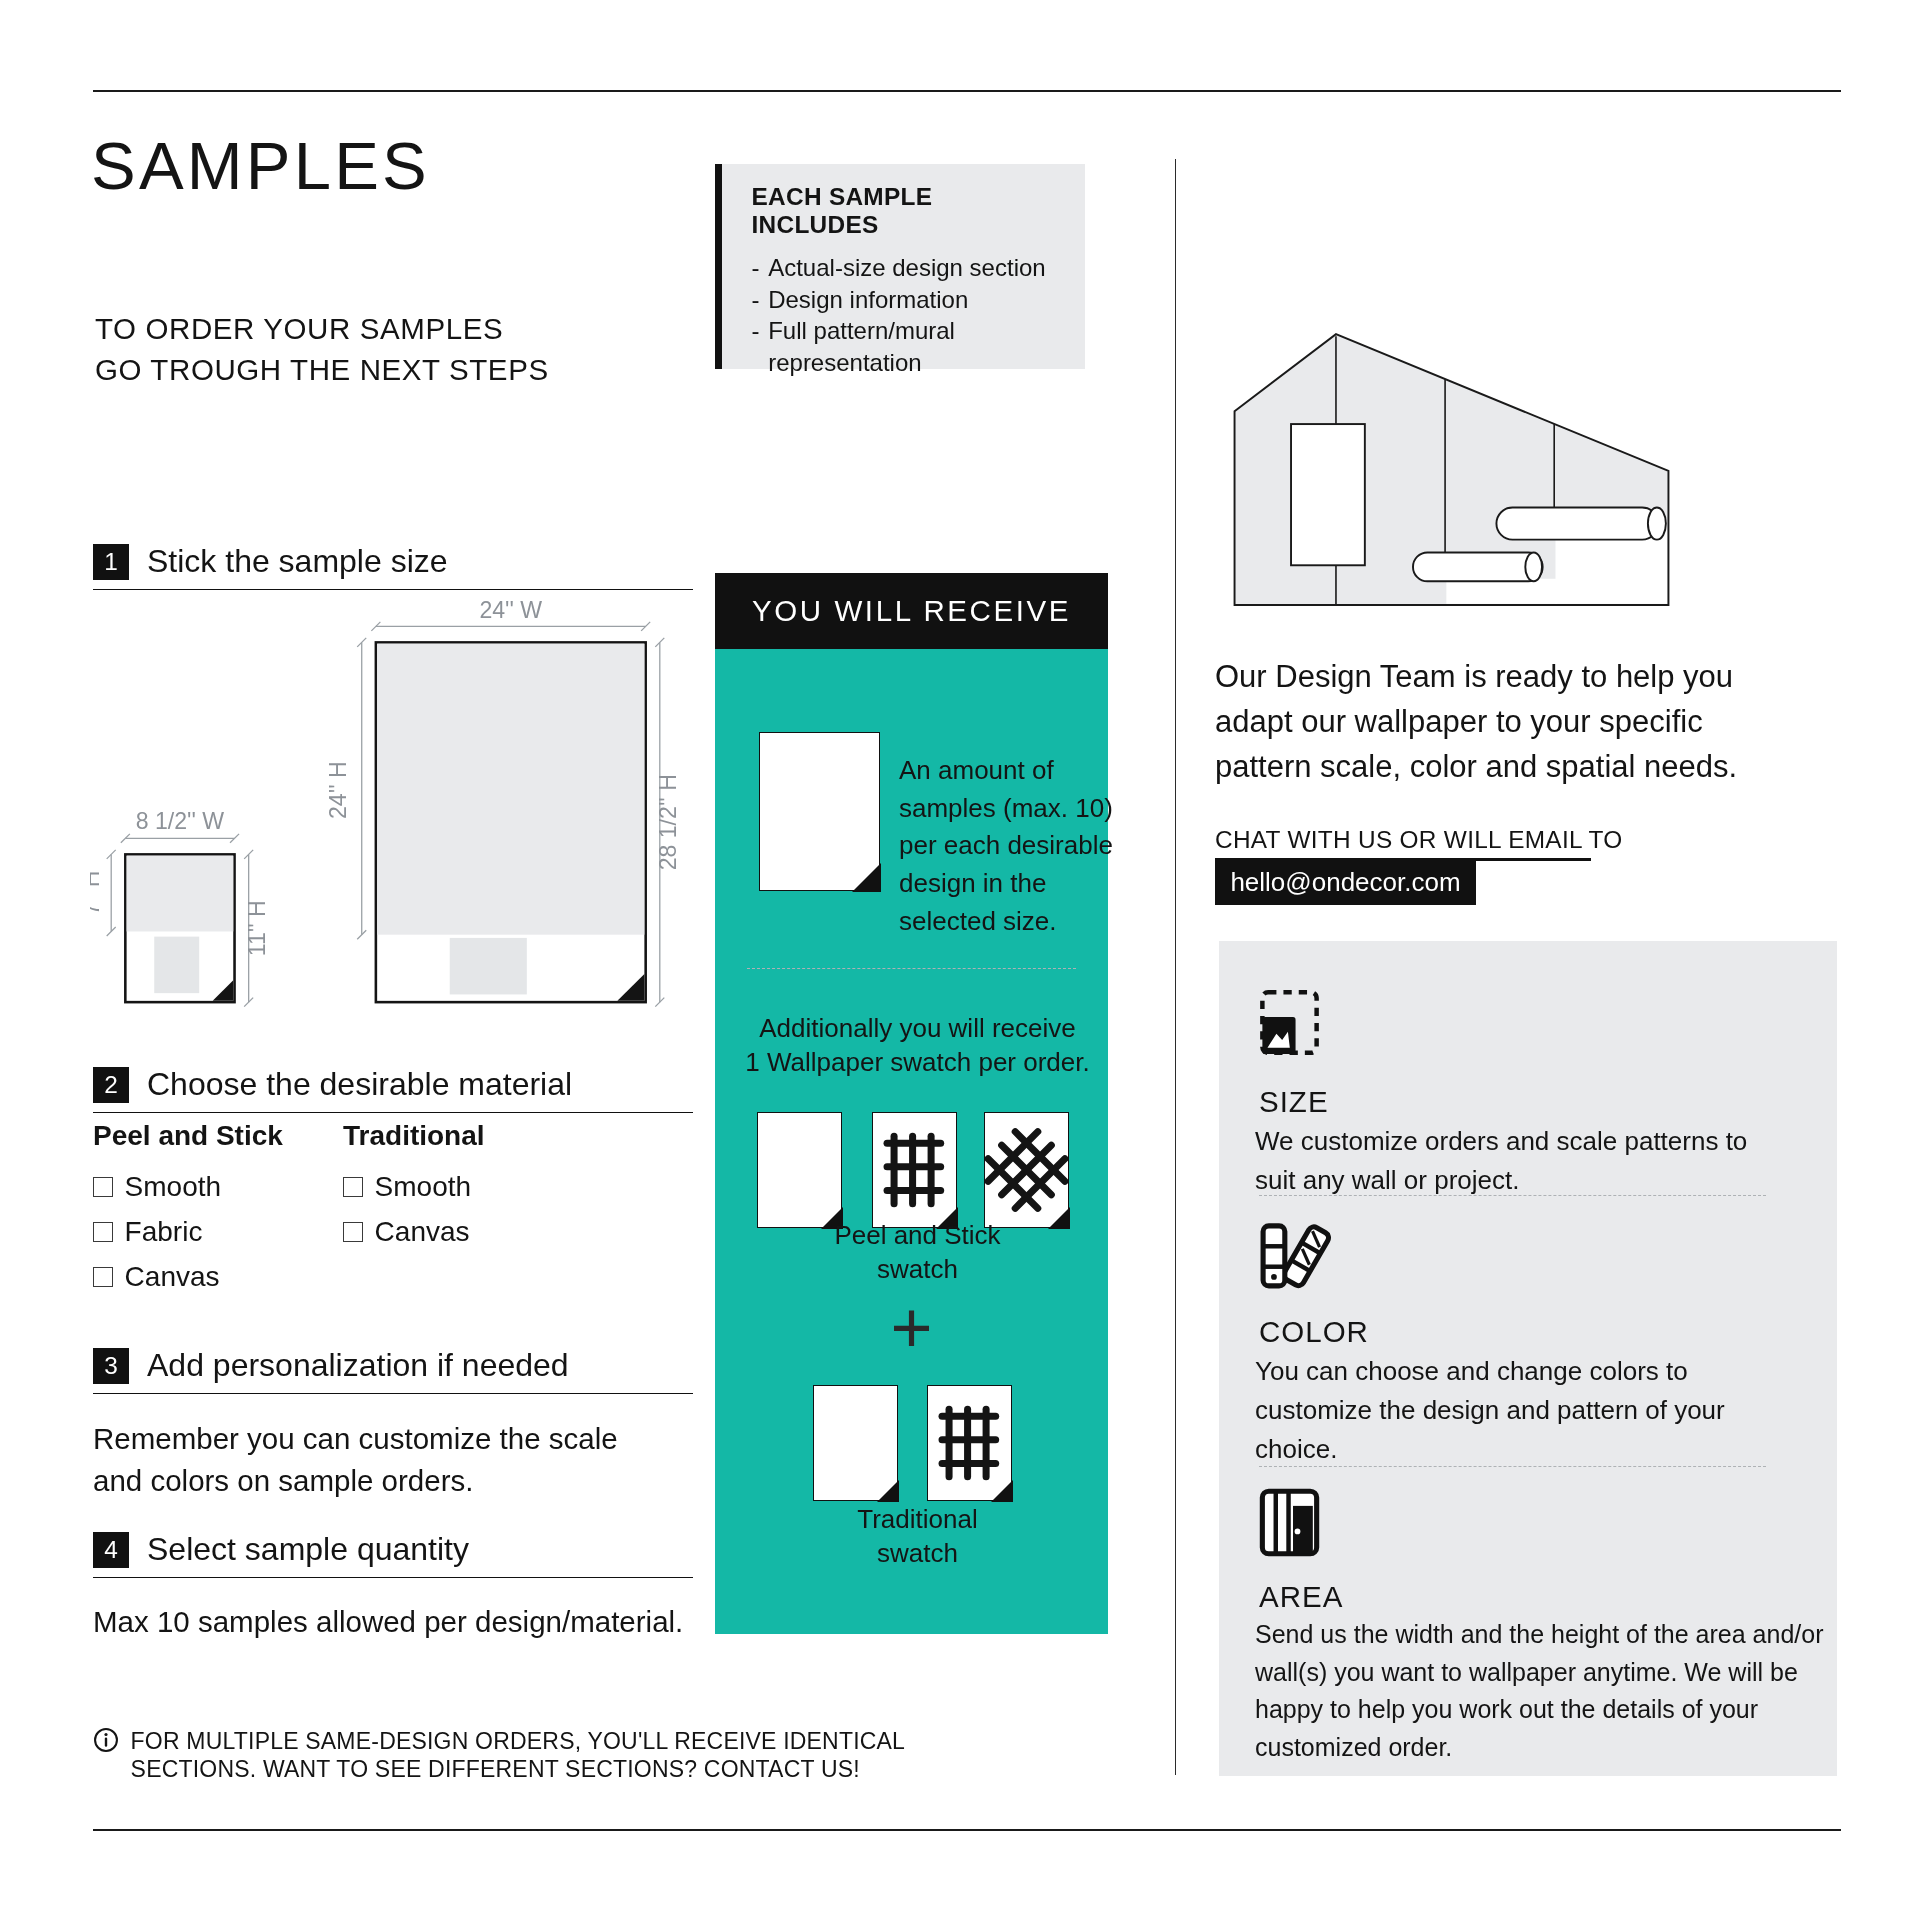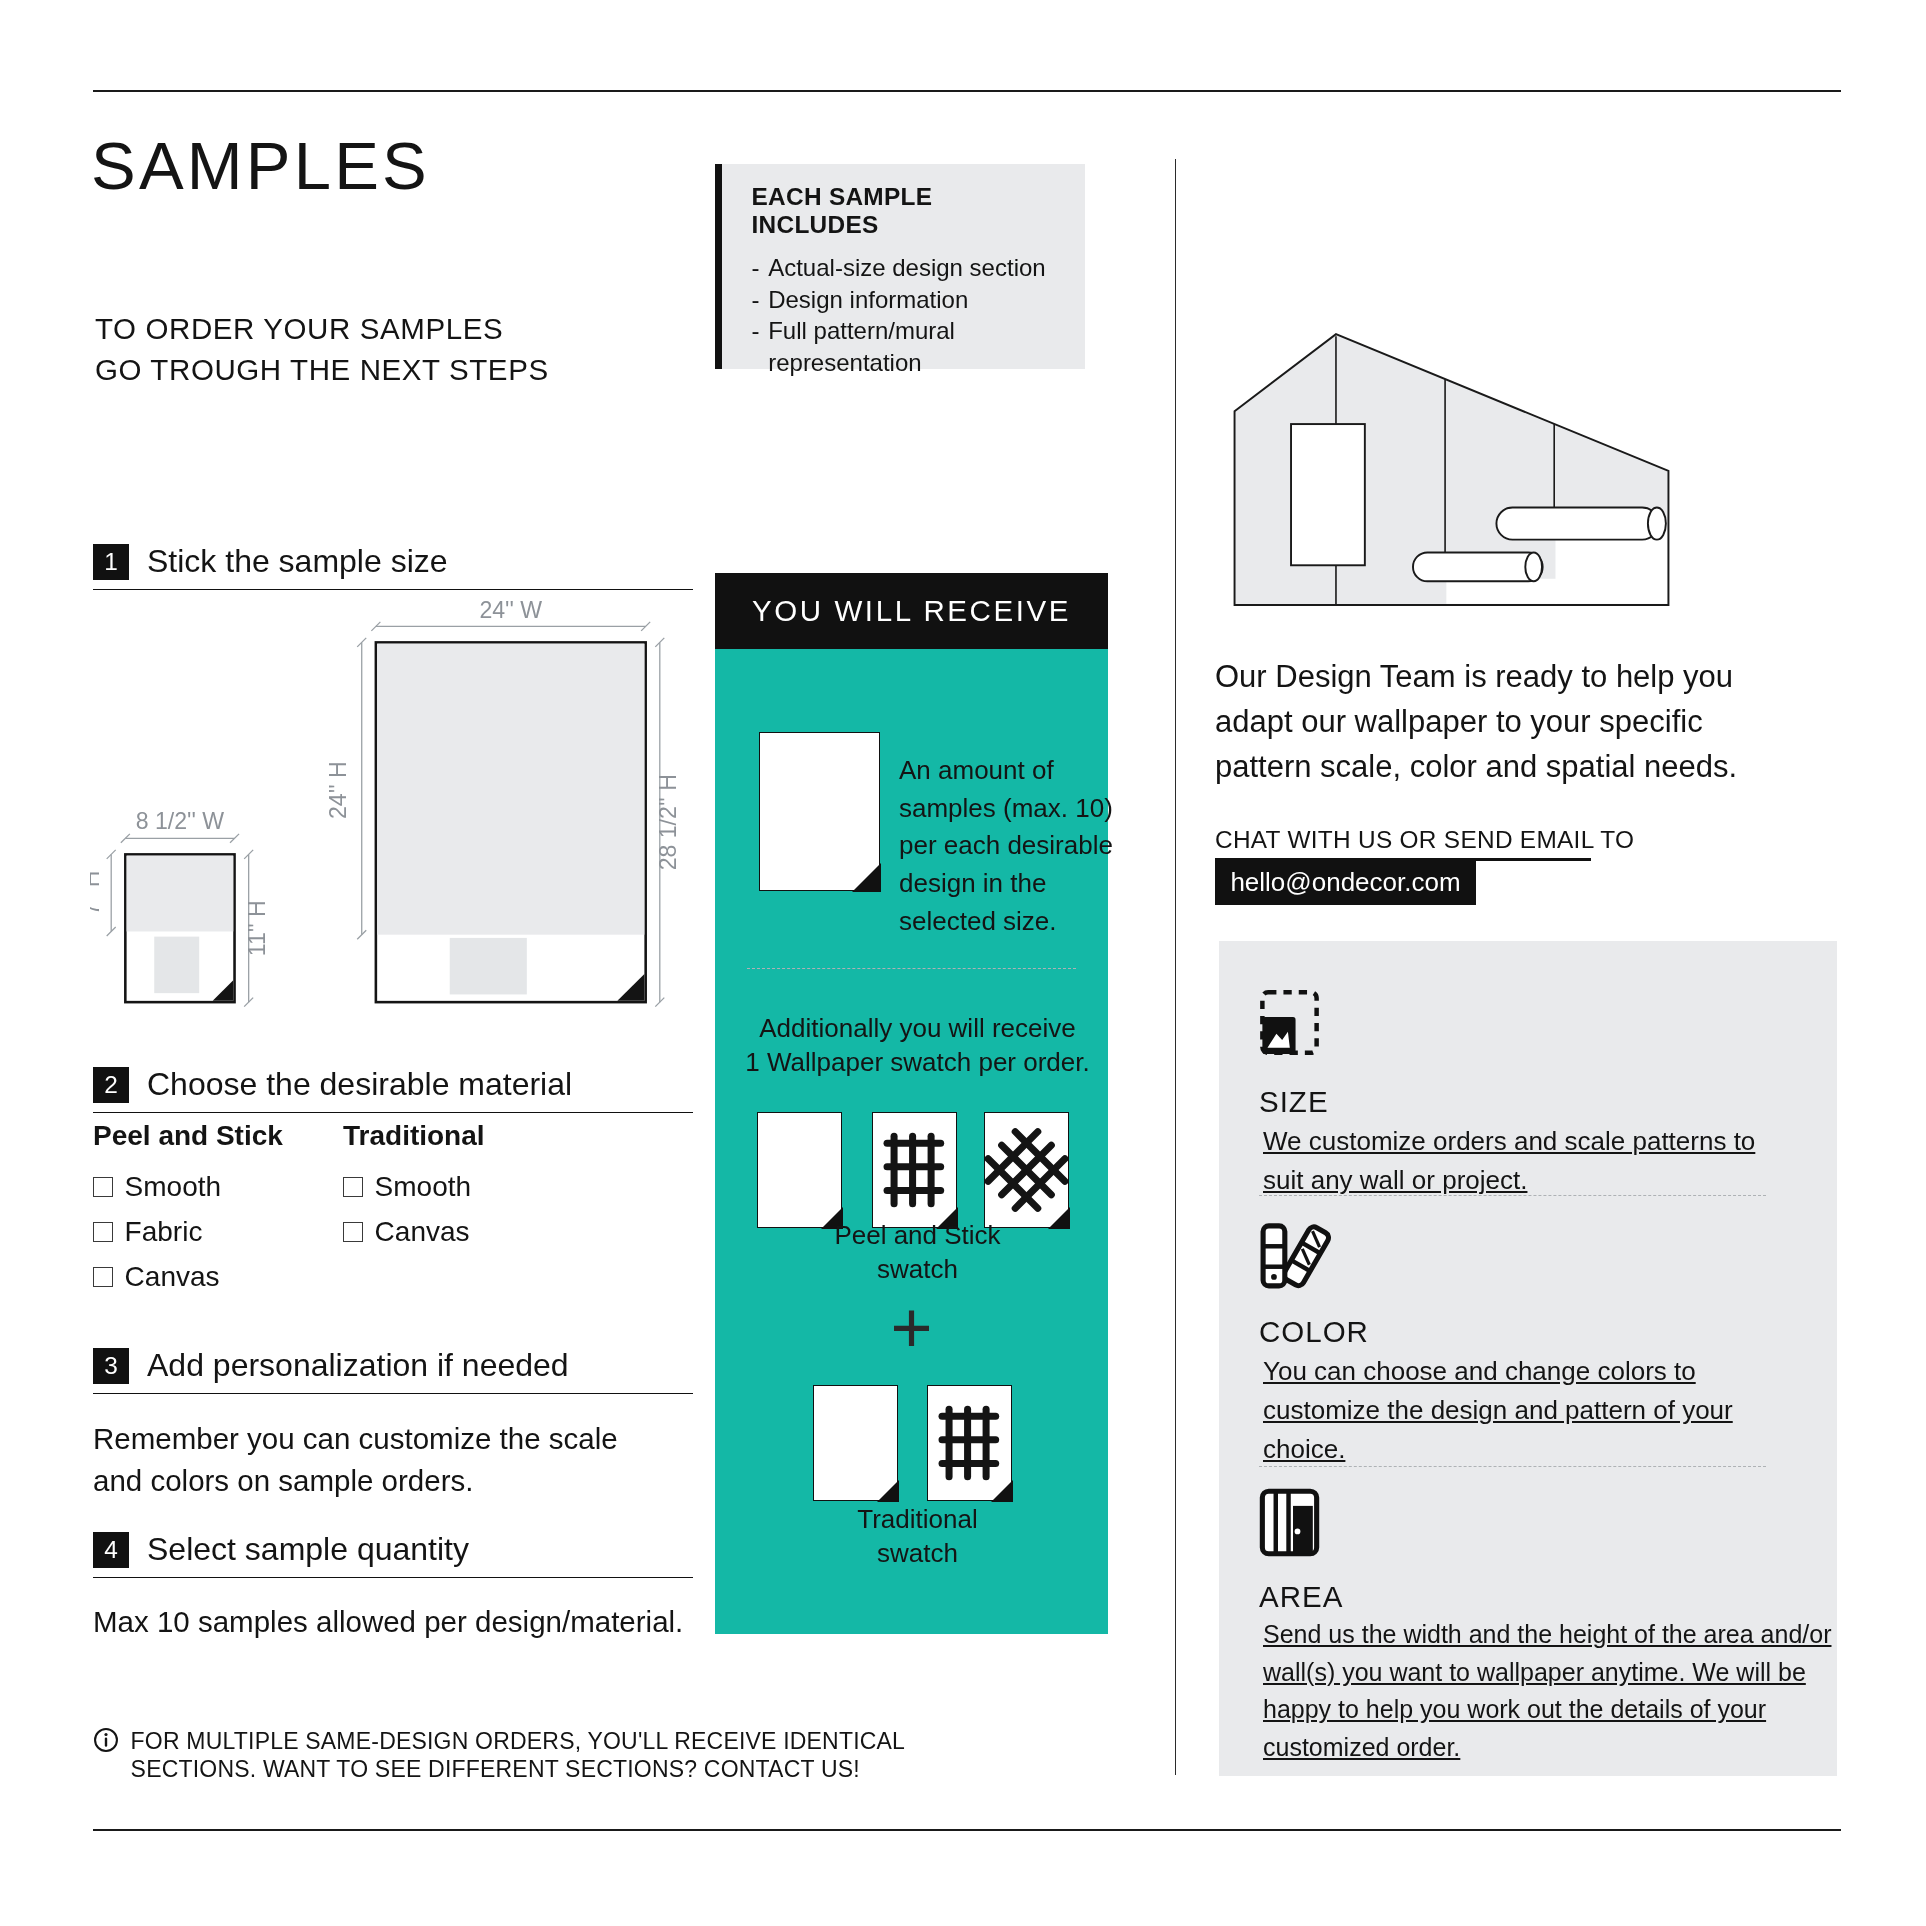--- a/index.html
+++ b/index.html
@@ -47,21 +47,21 @@
   .center-text{position:absolute;left:0;width:405px;text-align:center;font-size:26px;line-height:1.3;}
   .plus-sign{position:absolute;left:0;top:642px;width:393px;text-align:center;font-size:72px;font-weight:300;color:#2a2a2a;line-height:1;}
 
   
   .intro{position:absolute;left:1215px;top:655px;width:578px;font-size:31px;line-height:1.45;}
   .contact-label{position:absolute;left:1215px;top:826px;font-size:24.4px;letter-spacing:0.3px;}
   .contact-underline{position:absolute;left:1215px;top:858px;width:376px;height:2.6px;background:#111;}
   .email-badge{position:absolute;left:1215px;top:861px;background:#111;color:#fff;font-size:26px;padding:6.4px 15.4px;}
   .features{position:absolute;left:1219px;top:941px;width:618px;height:835px;background:#e9eaec;}
   .f-title{position:absolute;left:40px;font-size:29.5px;letter-spacing:1px;}
-  .f-desc{position:absolute;left:44px;font-size:26px;line-height:1.5;text-decoration:underline;}
+  .f-desc{position:absolute;left:36px;font-size:26px;line-height:1.5;}
   .f-dash{position:absolute;left:40px;width:507px;}
   .col-divider{position:absolute;left:1175px;top:159px;width:1.3px;height:1616px;background:#2b2b2b;}
 </style>
 </head>
 <body>
 
 <div id="canvas">
 
   <div class="rule" style="top:90px;"></div>
   <div class="rule" style="top:1829px;"></div>
@@ -288,21 +288,21 @@
     <g>
       <rect x="280" y="345" width="202" height="45" rx="22.5" fill="#ffffff" stroke="#1a1a1a" stroke-width="3"></rect>
       <ellipse cx="468" cy="367.5" rx="13" ry="22.5" fill="#ffffff" stroke="#1a1a1a" stroke-width="3"></ellipse>
     </g>
     <rect x="90" y="145" width="115" height="220" fill="#ffffff" stroke="#1a1a1a" stroke-width="3"></rect>
     <polygon points="2,125 160,5 678,218 678,427 2,427" fill="none" stroke="#1a1a1a" stroke-width="3"></polygon>
   </svg>
 
   <div class="intro">Our Design Team is ready to help you adapt our wallpaper to your specific pattern scale, color and spatial needs.</div>
 
-  <div class="contact-label">CHAT WITH US OR SEND EMAIL TO</div>
+  <div class="contact-label">CHAT WITH US OR WILL EMAIL TO</div>
   <div class="contact-underline"></div>
   <div class="email-badge">hello@ondecor.com</div>
 
   <div class="features">
 
     <svg class="abs" style="left:40px;top:48px;" width="61" height="67" viewBox="0 0 95 105">
       <rect x="5" y="5" width="85" height="95" rx="9" fill="none" stroke="#111" stroke-width="7" stroke-dasharray="13 11"></rect>
       <rect x="5" y="44" width="52" height="58" rx="4" fill="#111"></rect>
       <polygon points="13,92 27,70 36,80 45,67 48,92" fill="#ffffff"></polygon>
     </svg>

